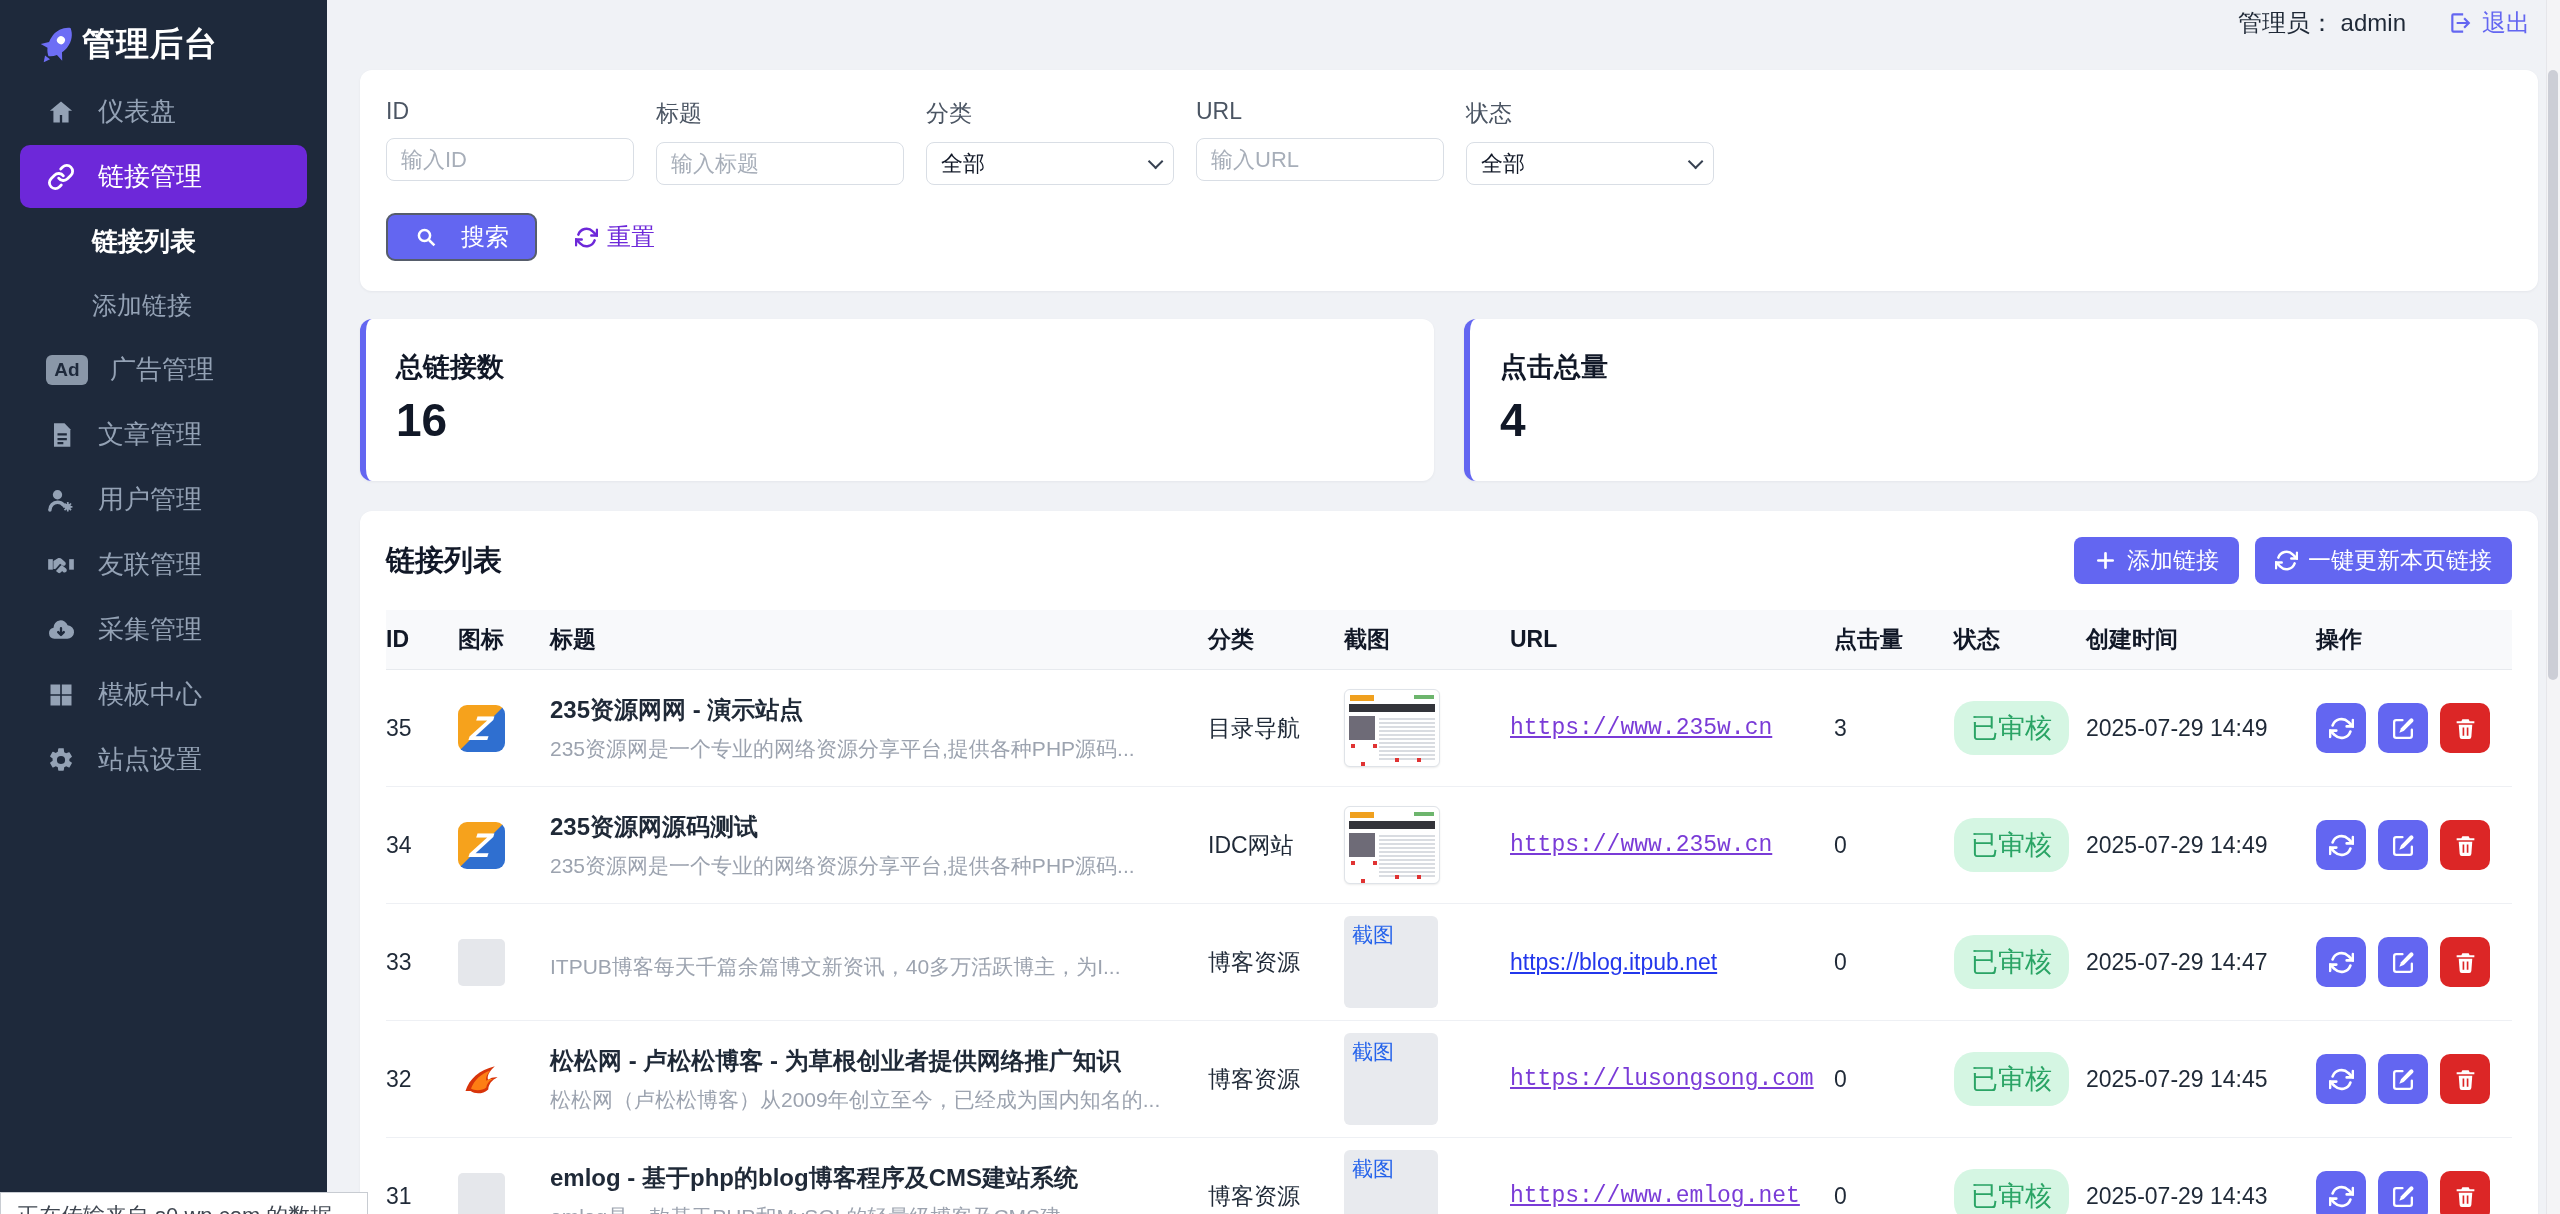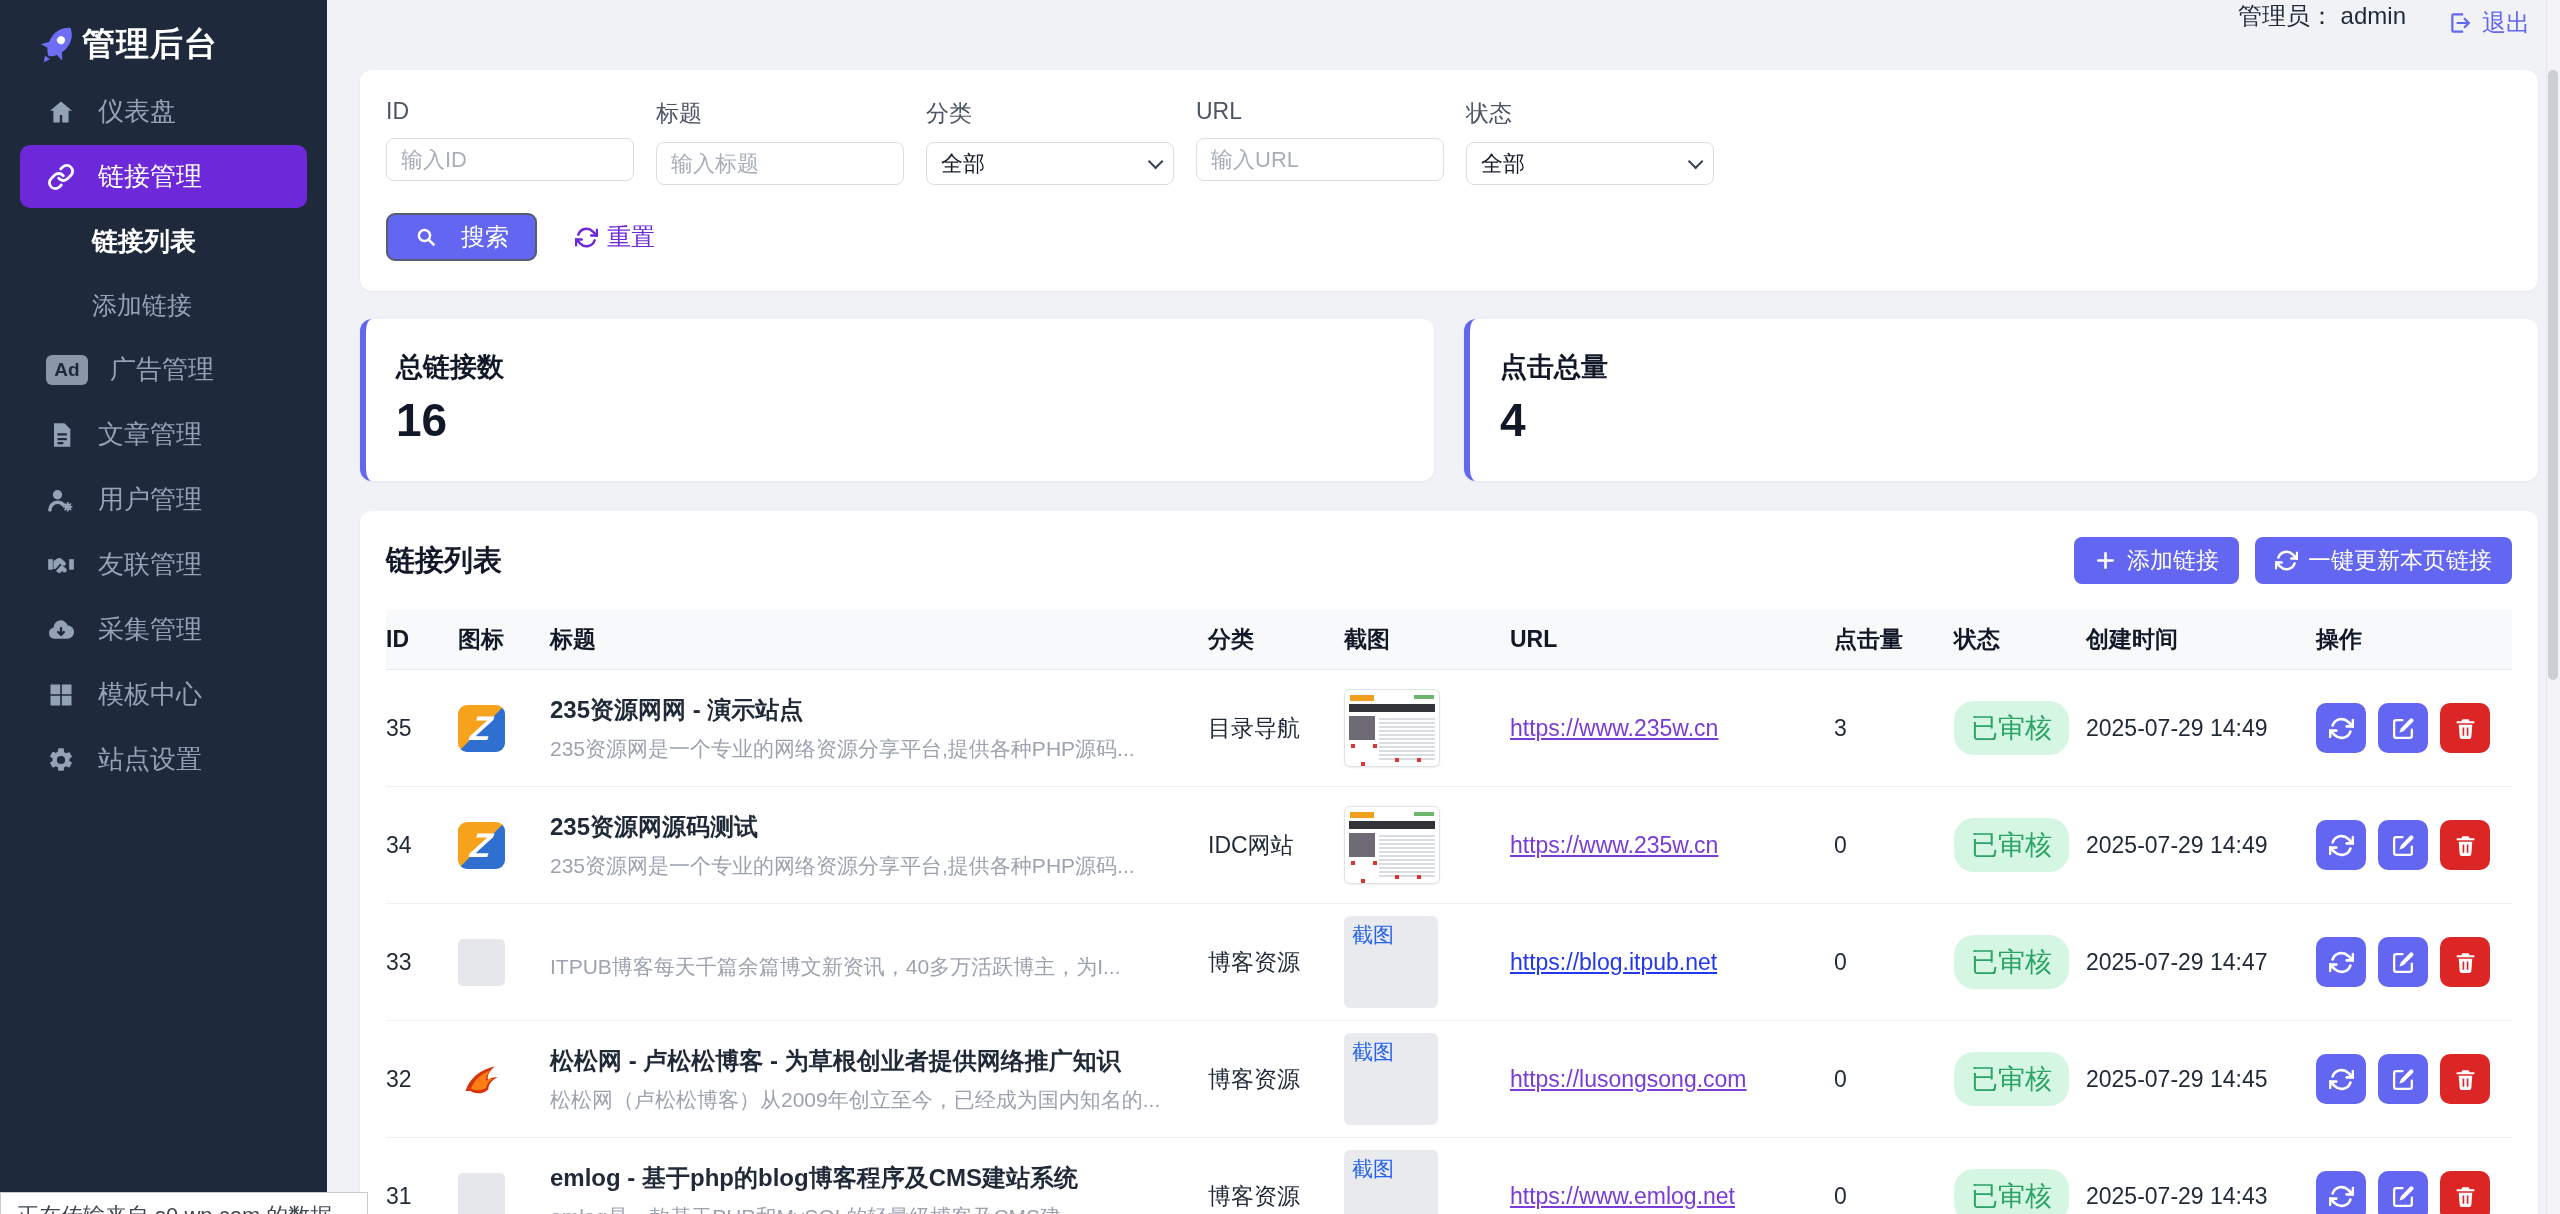--- a/index.html
+++ b/index.html
@@ -14,21 +14,21 @@
   .menu { margin-top:12px; }
   .menu-item { display:flex; align-items:center; gap:22px; height:63px; margin:2px 20px; padding-left:26px; color:#94a2b5; font-size:26px; border-radius:10px; cursor:pointer; }
   .menu-item.active { background:#6d28d9; color:#fff; }
   .mi-icon { width:30px; height:30px; display:flex; align-items:center; justify-content:center; }
   .mi-icon svg { width:28px; height:28px; }
   .ad-badge { min-width:42px; height:30px; background:#8a97a8; color:#1e293b; font-weight:bold; font-size:19px; border-radius:6px; display:flex; align-items:center; justify-content:center; padding:0 6px; }
   .menu-sub { display:flex; align-items:center; height:62px; margin:2px 20px; padding-left:72px; color:#94a2b5; font-size:25px; border-radius:10px; cursor:pointer; }
   .menu-sub.active { color:#fff; font-weight:bold; font-size:26px; }
 
   
-  .topbar { position:absolute; left:327px; right:20px; top:0; height:46px; display:flex; justify-content:flex-end; gap:42px; padding-right:10px; }
+  .topbar { position:absolute; left:327px; right:20px; top:0; height:46px; display:flex; justify-content:flex-end; align-items:center; gap:42px; padding-right:10px; }
   .admin-text { font-size:24px; color:#1f2937; }
   .logout { display:flex; align-items:center; gap:8px; color:#6366f1; font-size:24px; cursor:pointer; }
   .logout svg { width:26px; height:26px; }
 
   
   .main { position:absolute; left:327px; top:46px; right:0; bottom:0; padding:24px 22px 0 33px; }
   .card { background:#fff; border-radius:12px; box-shadow:0 1px 3px rgba(16,24,40,.05); }
 
   
   .filter-card { padding:28px 26px 30px; }
@@ -60,21 +60,21 @@
   .tbtn svg { width:23px; height:23px; }
 
   .thead { display:flex; align-items:center; margin-top:26px; background:#f8f9fb; border-bottom:1px solid #e7eaee; height:60px; font-weight:bold; font-size:23px; color:#111827; }
   .tr { display:flex; align-items:center; min-height:117px; border-bottom:1px solid #eef0f4; }
   .c-id{width:72px;} .c-icon{width:92px;} .c-title{flex:1; padding-right:24px;} .c-cat{width:136px;} .c-shot{width:166px;}
   .c-url{width:324px;} .c-clicks{width:120px;} .c-status{width:132px;} .c-date{width:230px;} .c-ops{width:196px;}
   .cell { font-size:23px; color:#1f2937; }
   .row-title { font-size:24px; font-weight:bold; color:#1f2937; }
   .row-desc { font-size:21px; color:#9ca3af; margin-top:9px; }
   .url { font-size:23px; text-decoration:underline; color:#2337ec; word-break:break-all; }
-  .url.visited { color:#7a3bd7; }
+  .url.visited { color:#7a3bd7;font-family:Liberation Mono, monospace; }
   .badge { display:inline-block; background:#d5f6e3; color:#2aa465; font-size:27px; padding:9px 17px; border-radius:20px; }
   .ops { display:flex; gap:12px; }
   .op { width:50px; height:50px; border-radius:10px; display:flex; align-items:center; justify-content:center; border:none; cursor:pointer; }
   .op svg { width:25px; height:25px; }
   .op.blue { background:#6366f1; }
   .op.red { background:#dc2626; }
 
   
   .z-logo { width:47px; height:47px; border-radius:9px; background:linear-gradient(135deg,#f6a21c 0%,#f6a21c 49%,#2f6fd0 51%,#2f6fd0 100%); display:flex; align-items:center; justify-content:center; }
   .z-logo span { color:#fff; font-weight:bold; font-style:italic; font-size:34px; line-height:1; transform:skewX(-8deg); }

